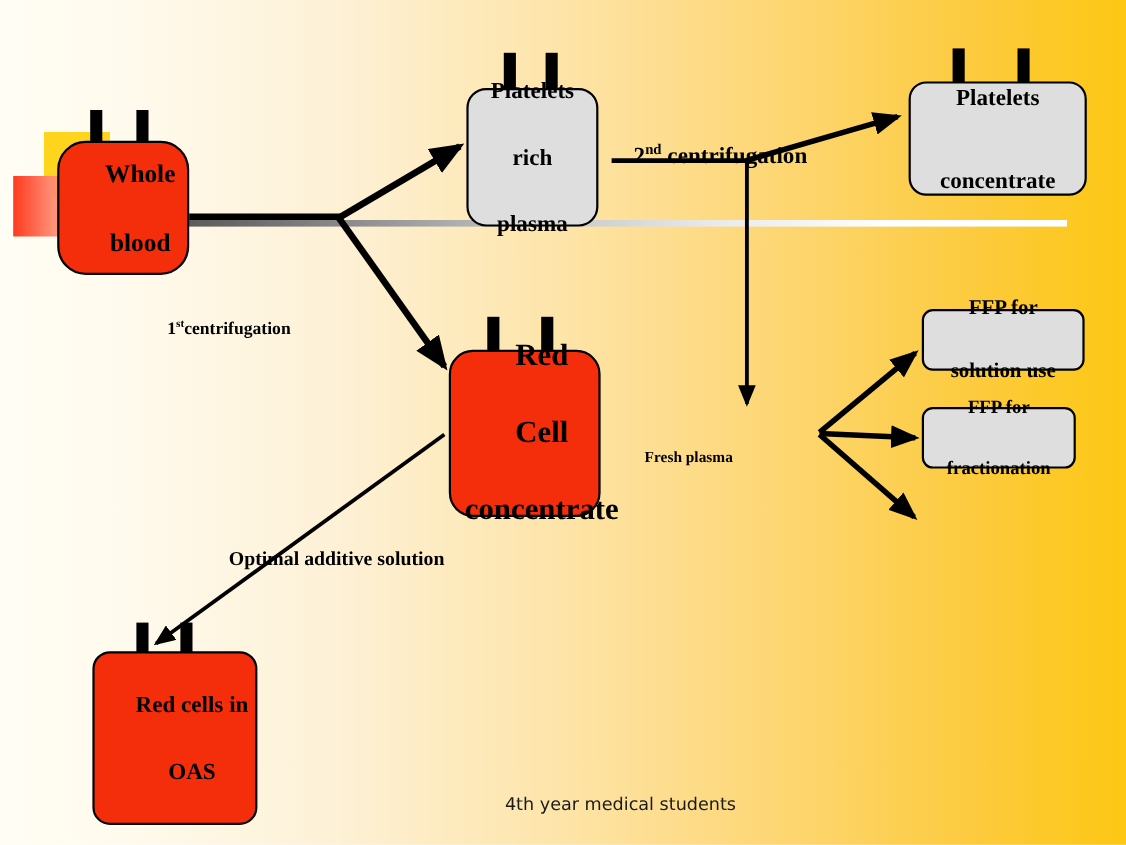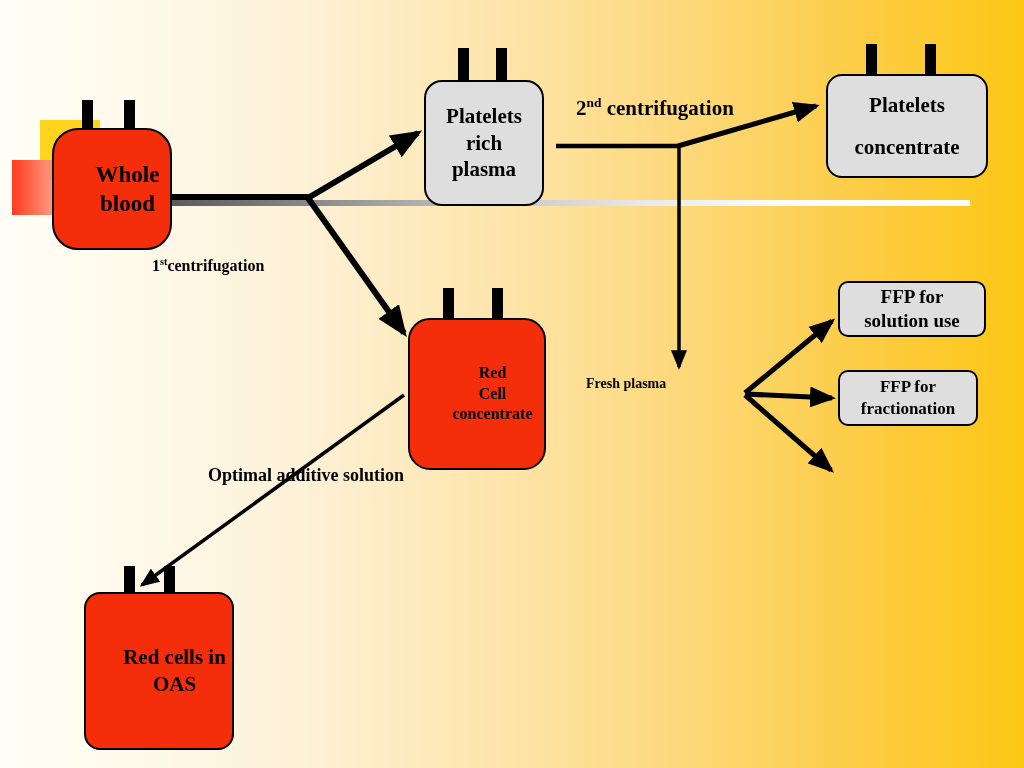--- a/index.html
+++ b/index.html
@@ -60,50 +60,52 @@
     border: 2px solid #000;
     display: flex;
     flex-direction: column;
     align-items: center;
     justify-content: center;
     text-align: center;
     font-weight: bold;
     color: #000;
     line-height: 1.28;
     z-index: 5;
+    gap: 34px;
   }
   .bag.red   { background: #f42d0b; padding-left: 31px; }
   .bag.grey  { background: #dedede; }
 
   .port {
     position: absolute;
     width: 11px;
     height: 36px;
     background: #000;
     z-index: 4;
   }
 
   
   #bag-whole-blood     { left: 52px;  top: 128px; width: 120px; height: 122px; border-radius: 26px; font-size: 23px; }
   #bag-prp             { left: 424px; top: 80px;  width: 120px; height: 126px; border-radius: 18px; font-size: 21px; }
   #bag-platelet-conc   { left: 826px; top: 74px;  width: 162px; height: 104px; border-radius: 16px; font-size: 21px; line-height: 2.0; }
-  #bag-rcc             { left: 408px; top: 318px; width: 138px; height: 152px; border-radius: 22px; font-size: 16px; }
+  #bag-rcc             { left: 408px; top: 318px; width: 138px; height: 152px; border-radius: 22px; font-size: 28px; }
   #bag-rcoas           { left: 84px;  top: 592px; width: 150px; height: 158px; border-radius: 16px; font-size: 21px; }
 
   #bag-ffp-clinical    { left: 838px; top: 281px; width: 148px; height: 56px; border-radius: 10px; font-size: 19px; }
   #bag-ffp-fraction    { left: 838px; top: 370px; width: 140px; height: 56px; border-radius: 10px; font-size: 17px; }
   #bag-cryo            { left: 838px; top: 474px; width: 140px; height: 52px; border-radius: 10px; font-size: 16px; }
 
   
   .label {
     position: absolute;
     font-weight: bold;
     color: #000;
     white-space: nowrap;
     z-index: 6;
+    margin-top: 33px;
   }
   #label-1st-centrifugation { left: 152px; top: 256px; font-size: 16px; }
   #label-2nd-centrifugation { left: 576px; top: 95px;  font-size: 21px; }
   #label-optimal-additive   { left: 206px; top: 464px; font-size: 18px; text-align: center; white-space: normal; width: 200px; line-height: 1.3; }
   #label-fresh-plasma       { left: 586px; top: 376px; font-size: 14px; }
 
   .sup { font-size: 0.64em; vertical-align: super; }
 
   #footer-note {
     position: absolute;
@@ -216,14 +218,15 @@
   </div>
 
   <div class="label" id="label-2nd-centrifugation">
     <span>2</span><span class="sup">nd</span><span> centrifugation</span>
   </div>
 
   <div class="label" id="label-optimal-additive">Optimal additive solution</div>
 
   <div class="label" id="label-fresh-plasma">Fresh plasma</div>
 
+  <div id="footer-note">4th year medical students</div>
 
 </div>
 
 </body></html>

